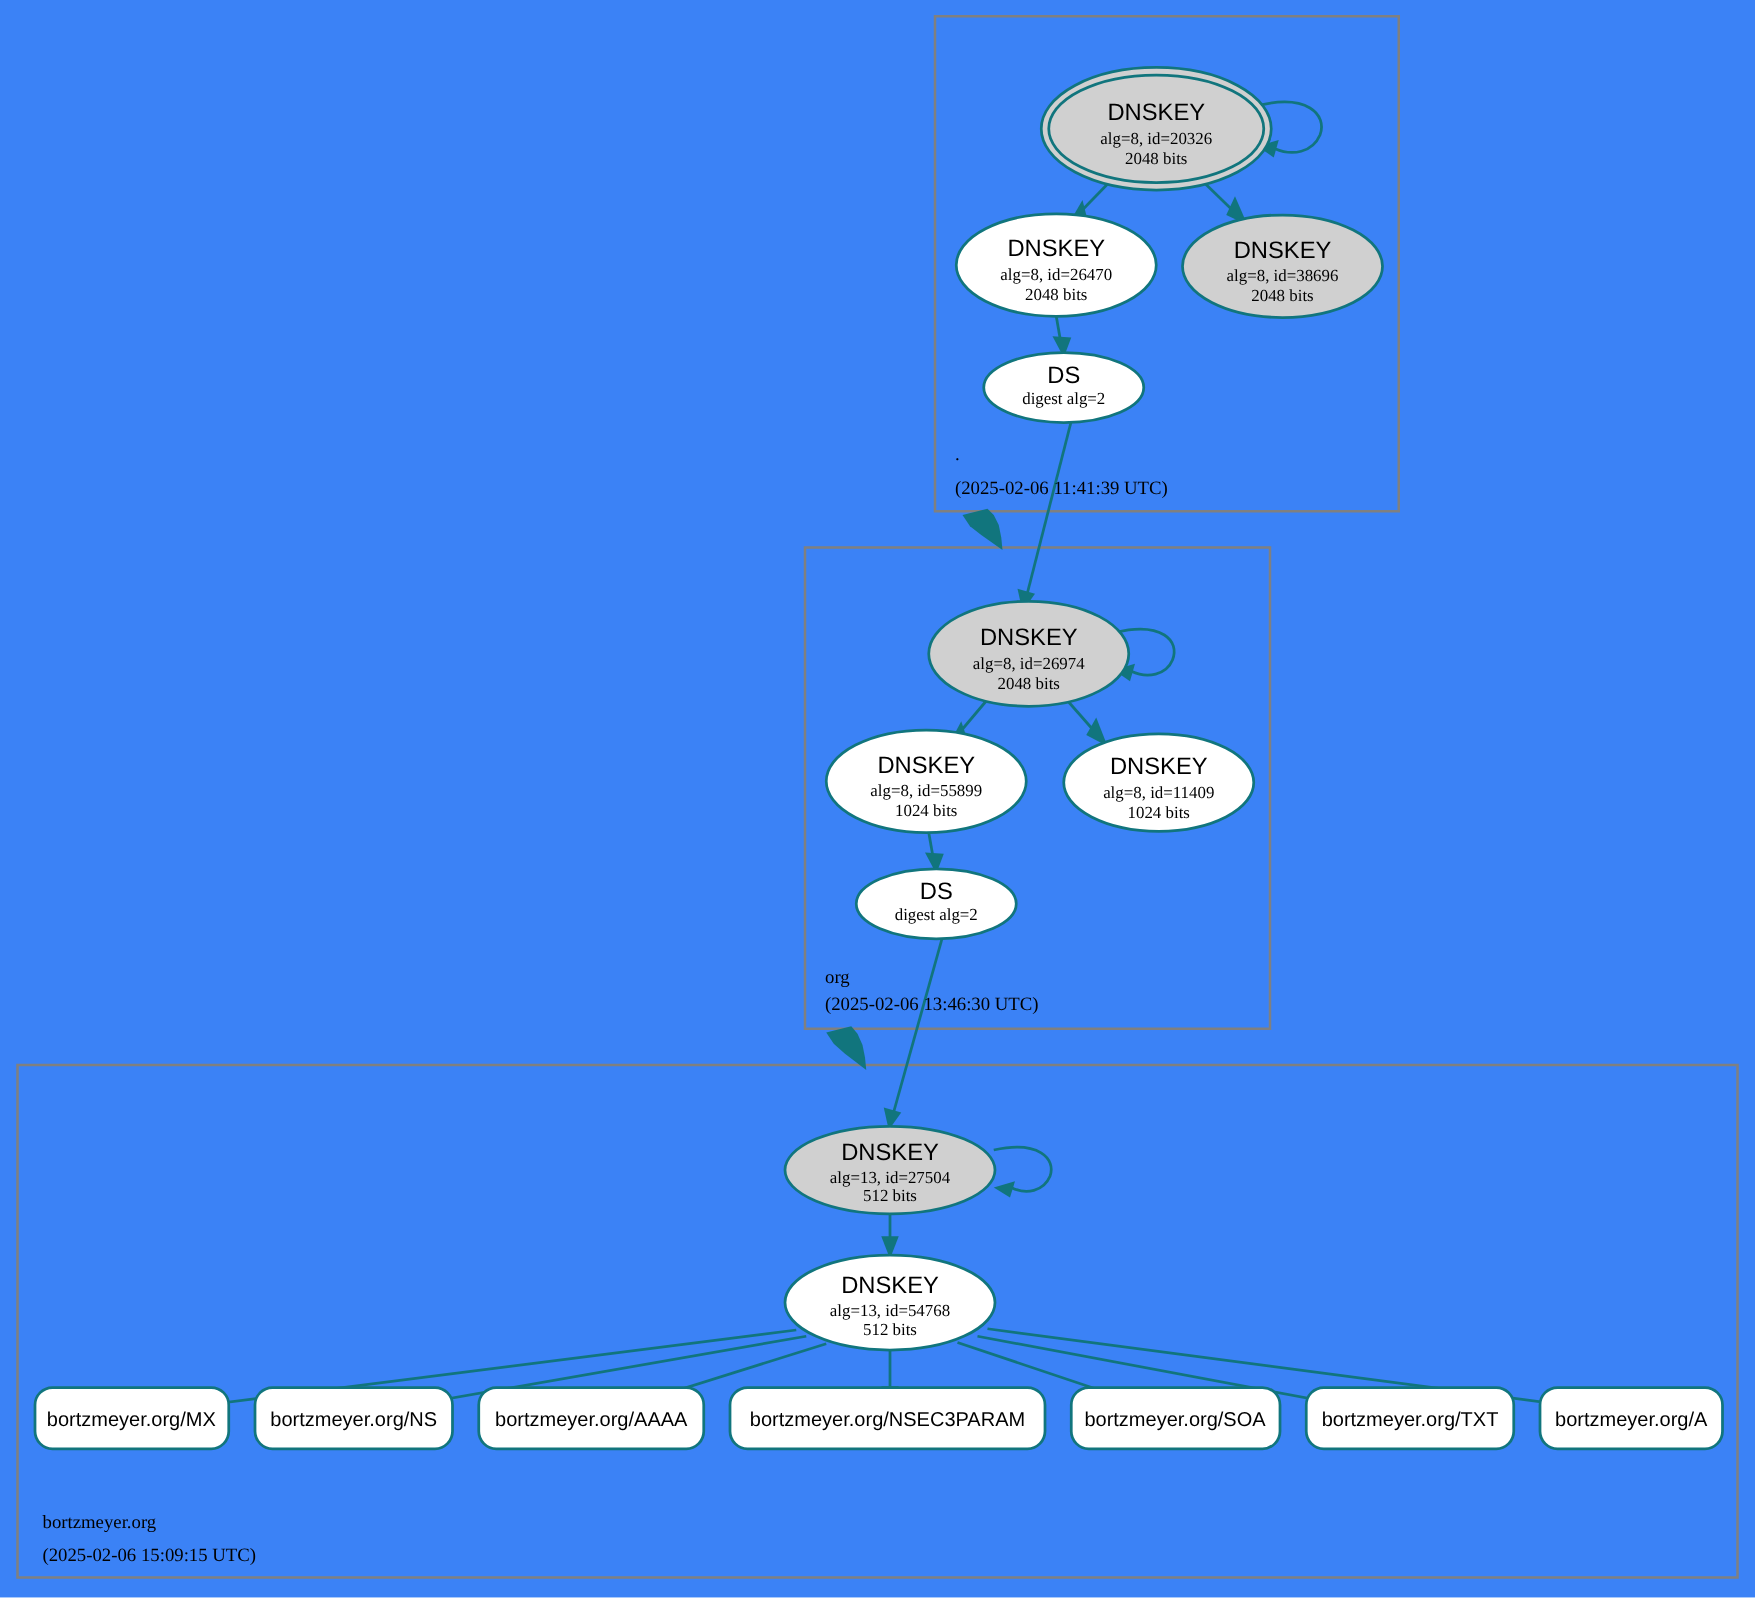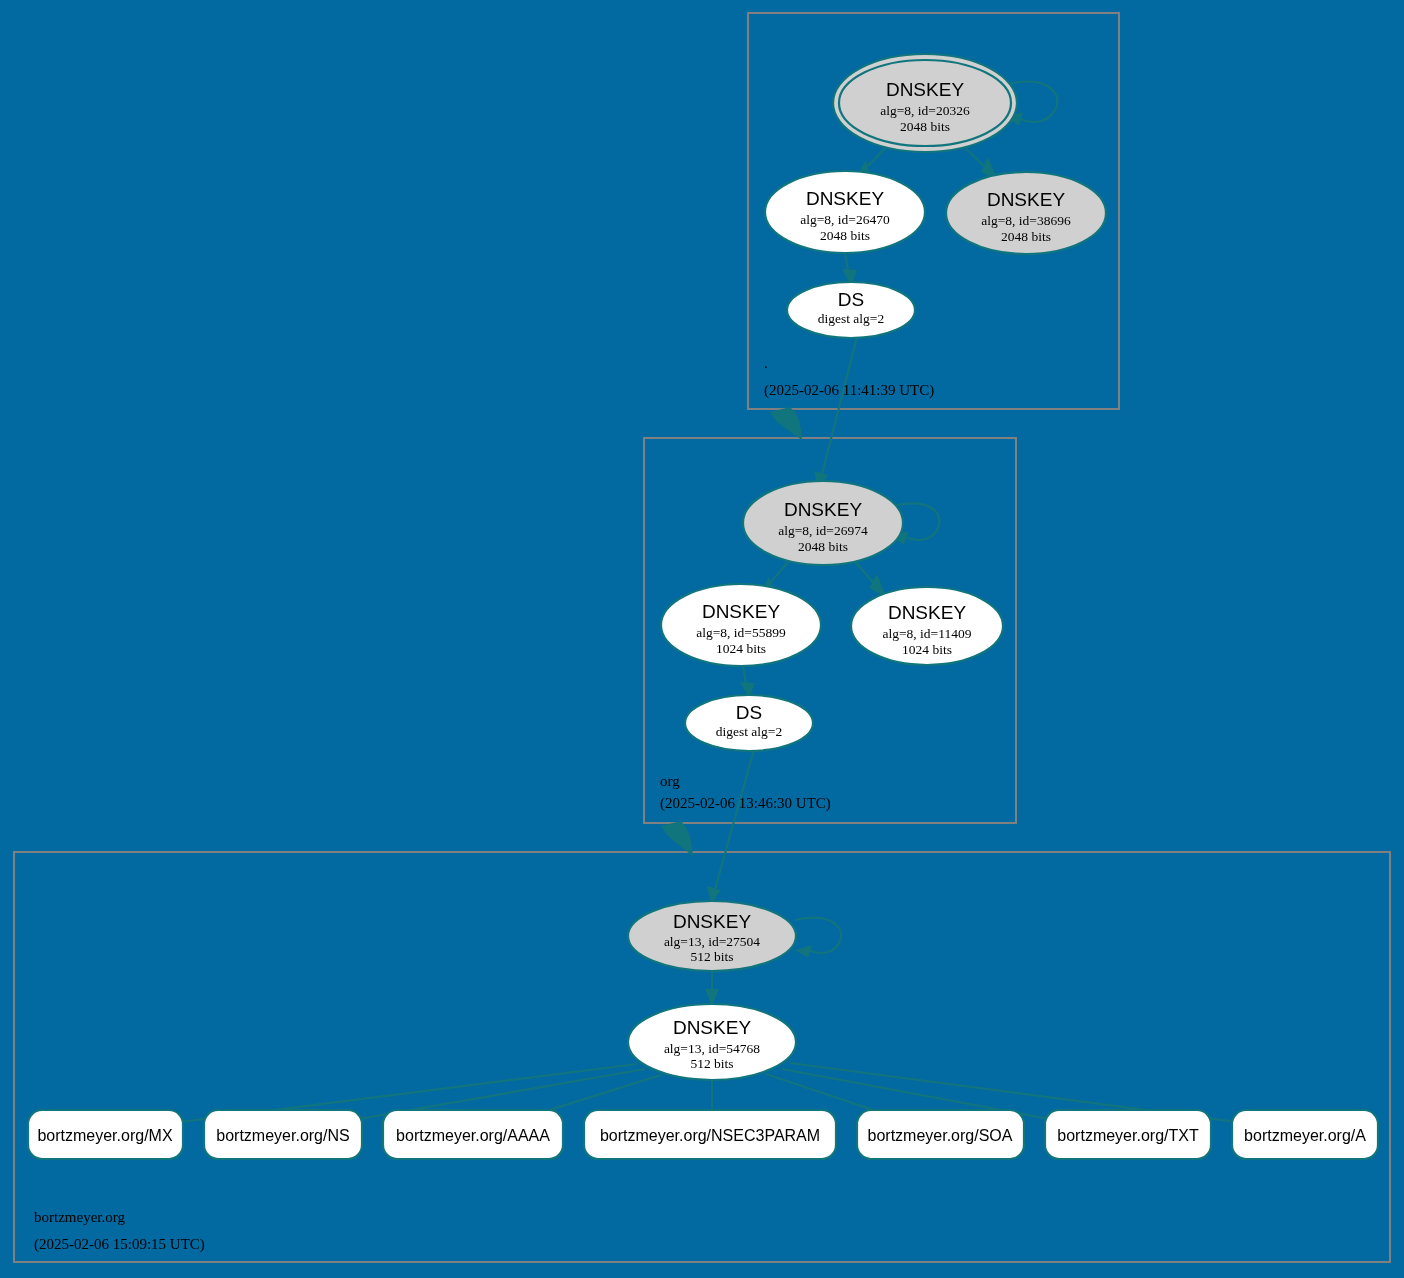--- a/index.html
+++ b/index.html
@@ -4,21 +4,21 @@
 <style>
   html, body {
     margin: 0;
     padding: 0;
     background: #ffffff;
   }
   #canvas {
     position: relative;
     width: 1404px;
     height: 1278px;
-    background: #0369a1;
+    background: #3b82f6;
     font-family: "Liberation Sans", sans-serif;
     overflow: hidden;
   }
   svg#graph {
     position: absolute;
     top: 0;
     left: 0;
     width: 1404px;
     height: 1278px;
   }

